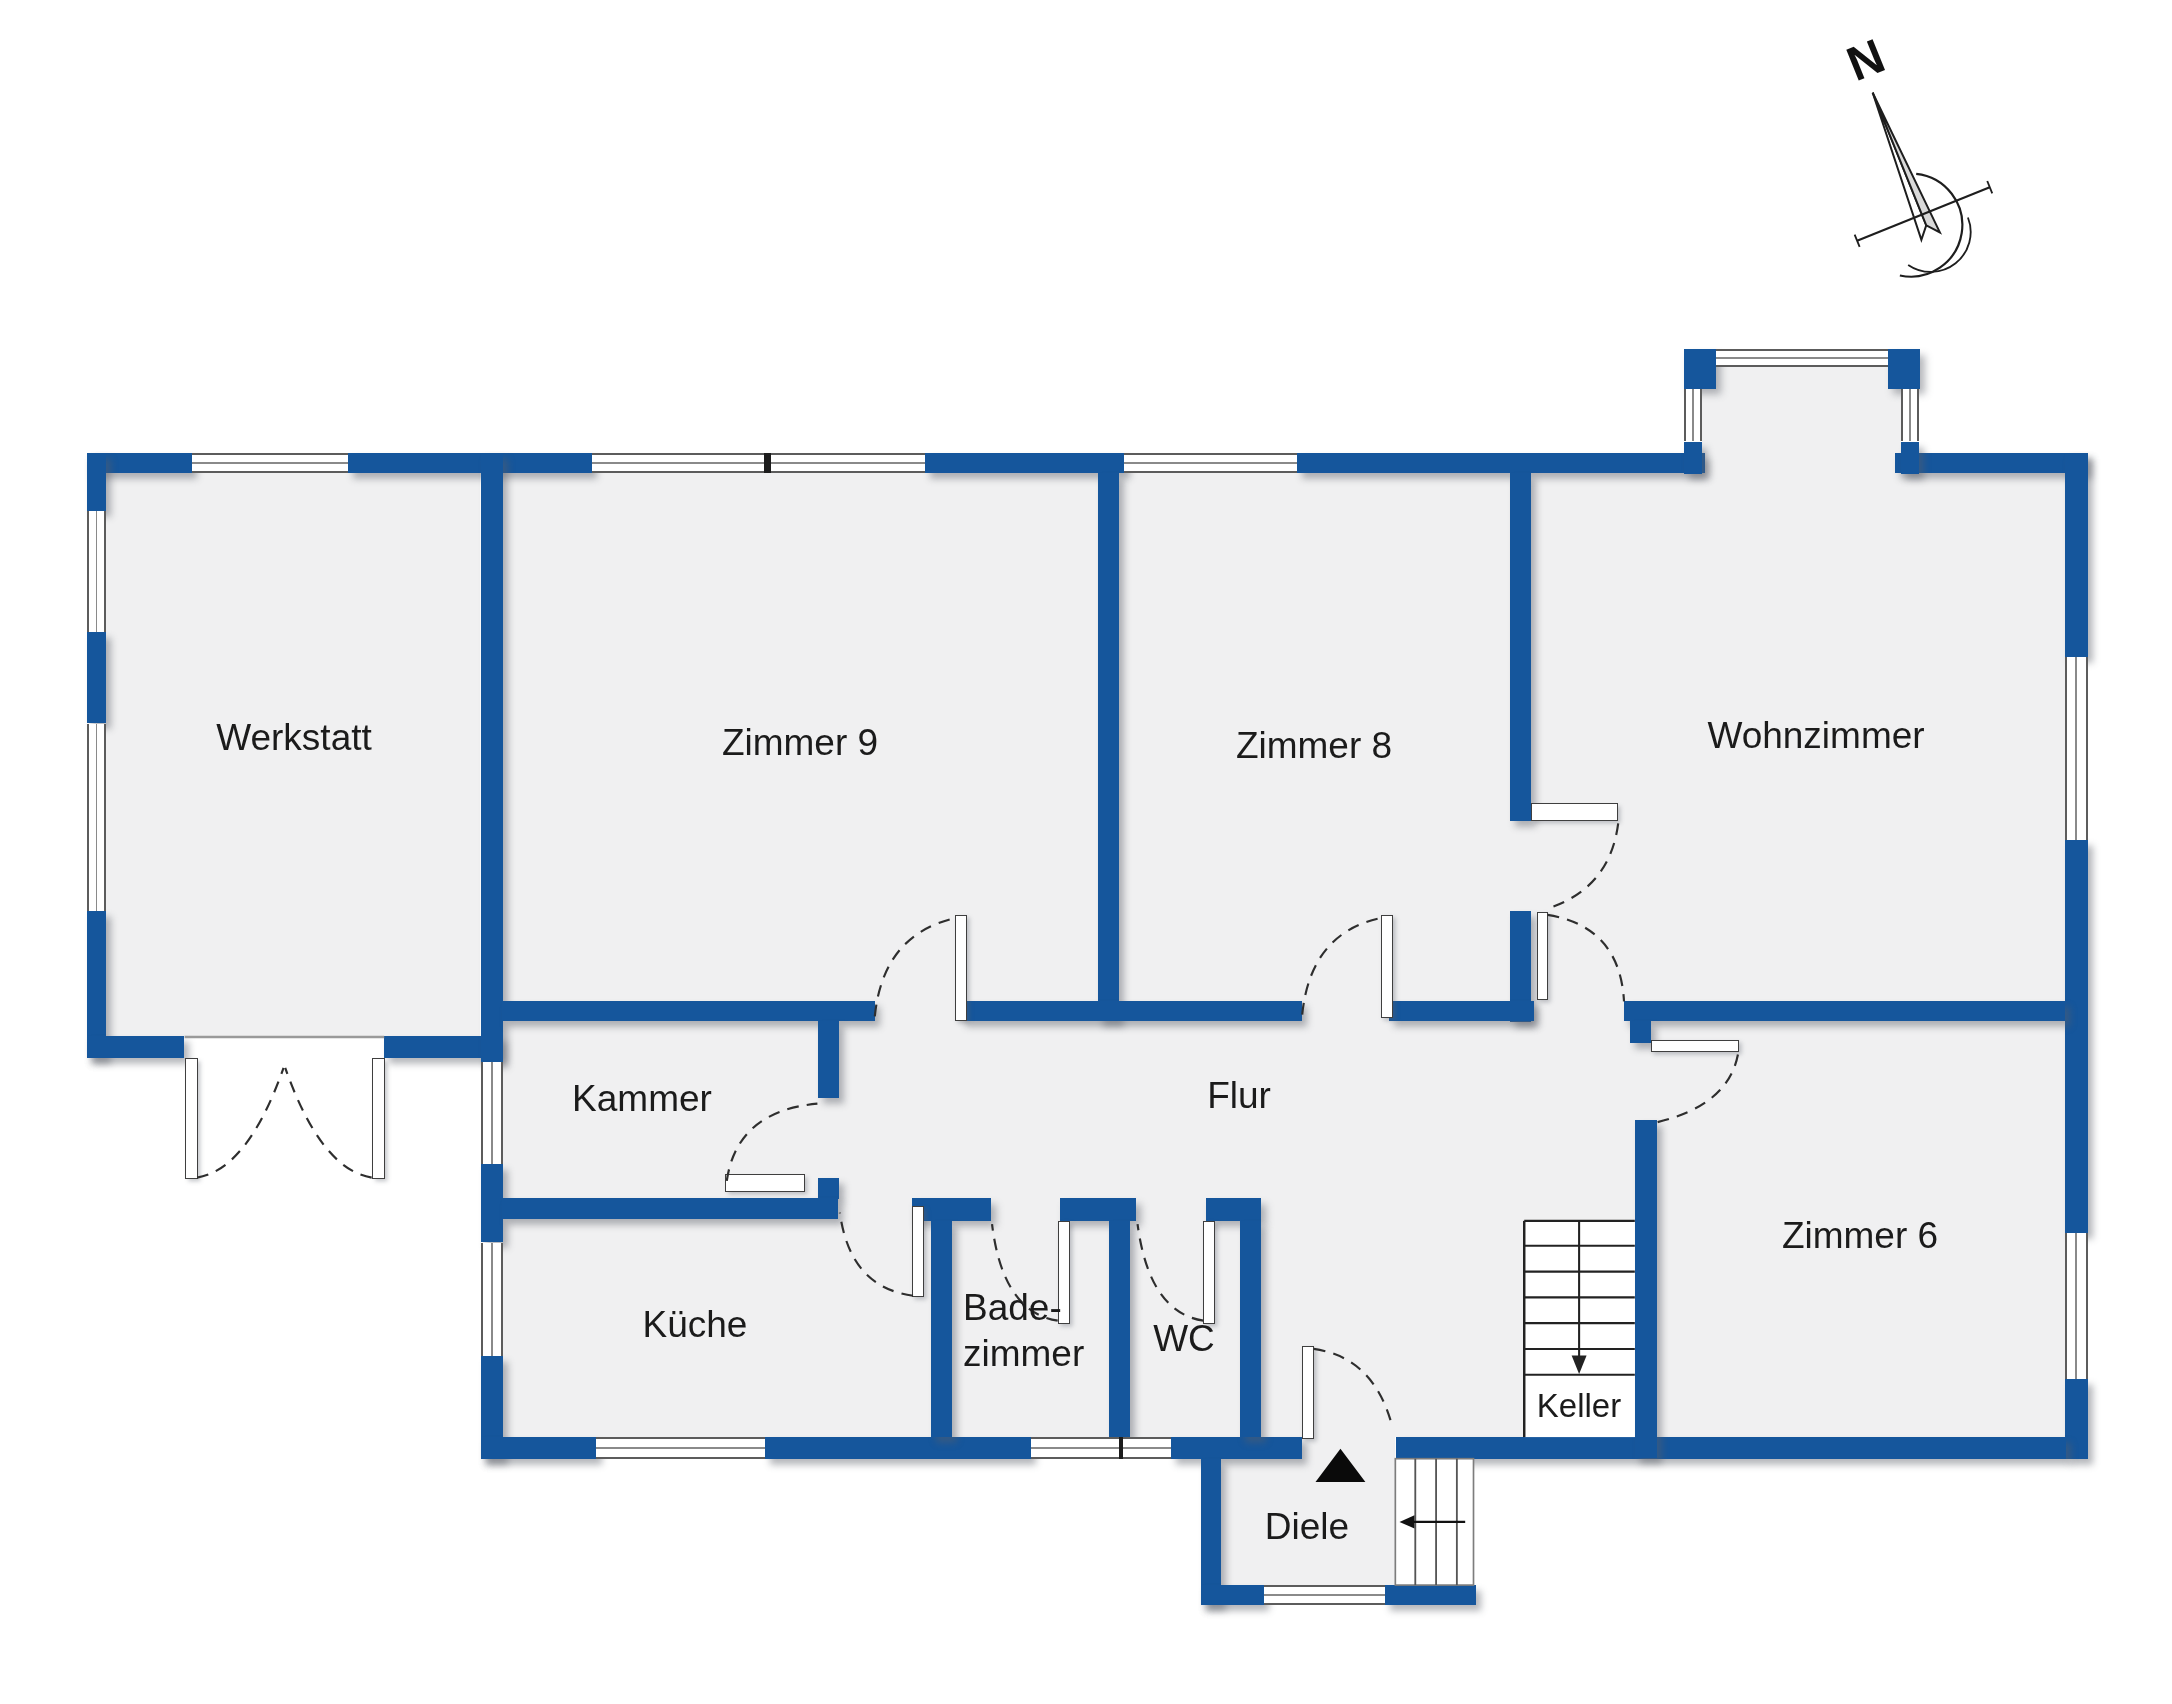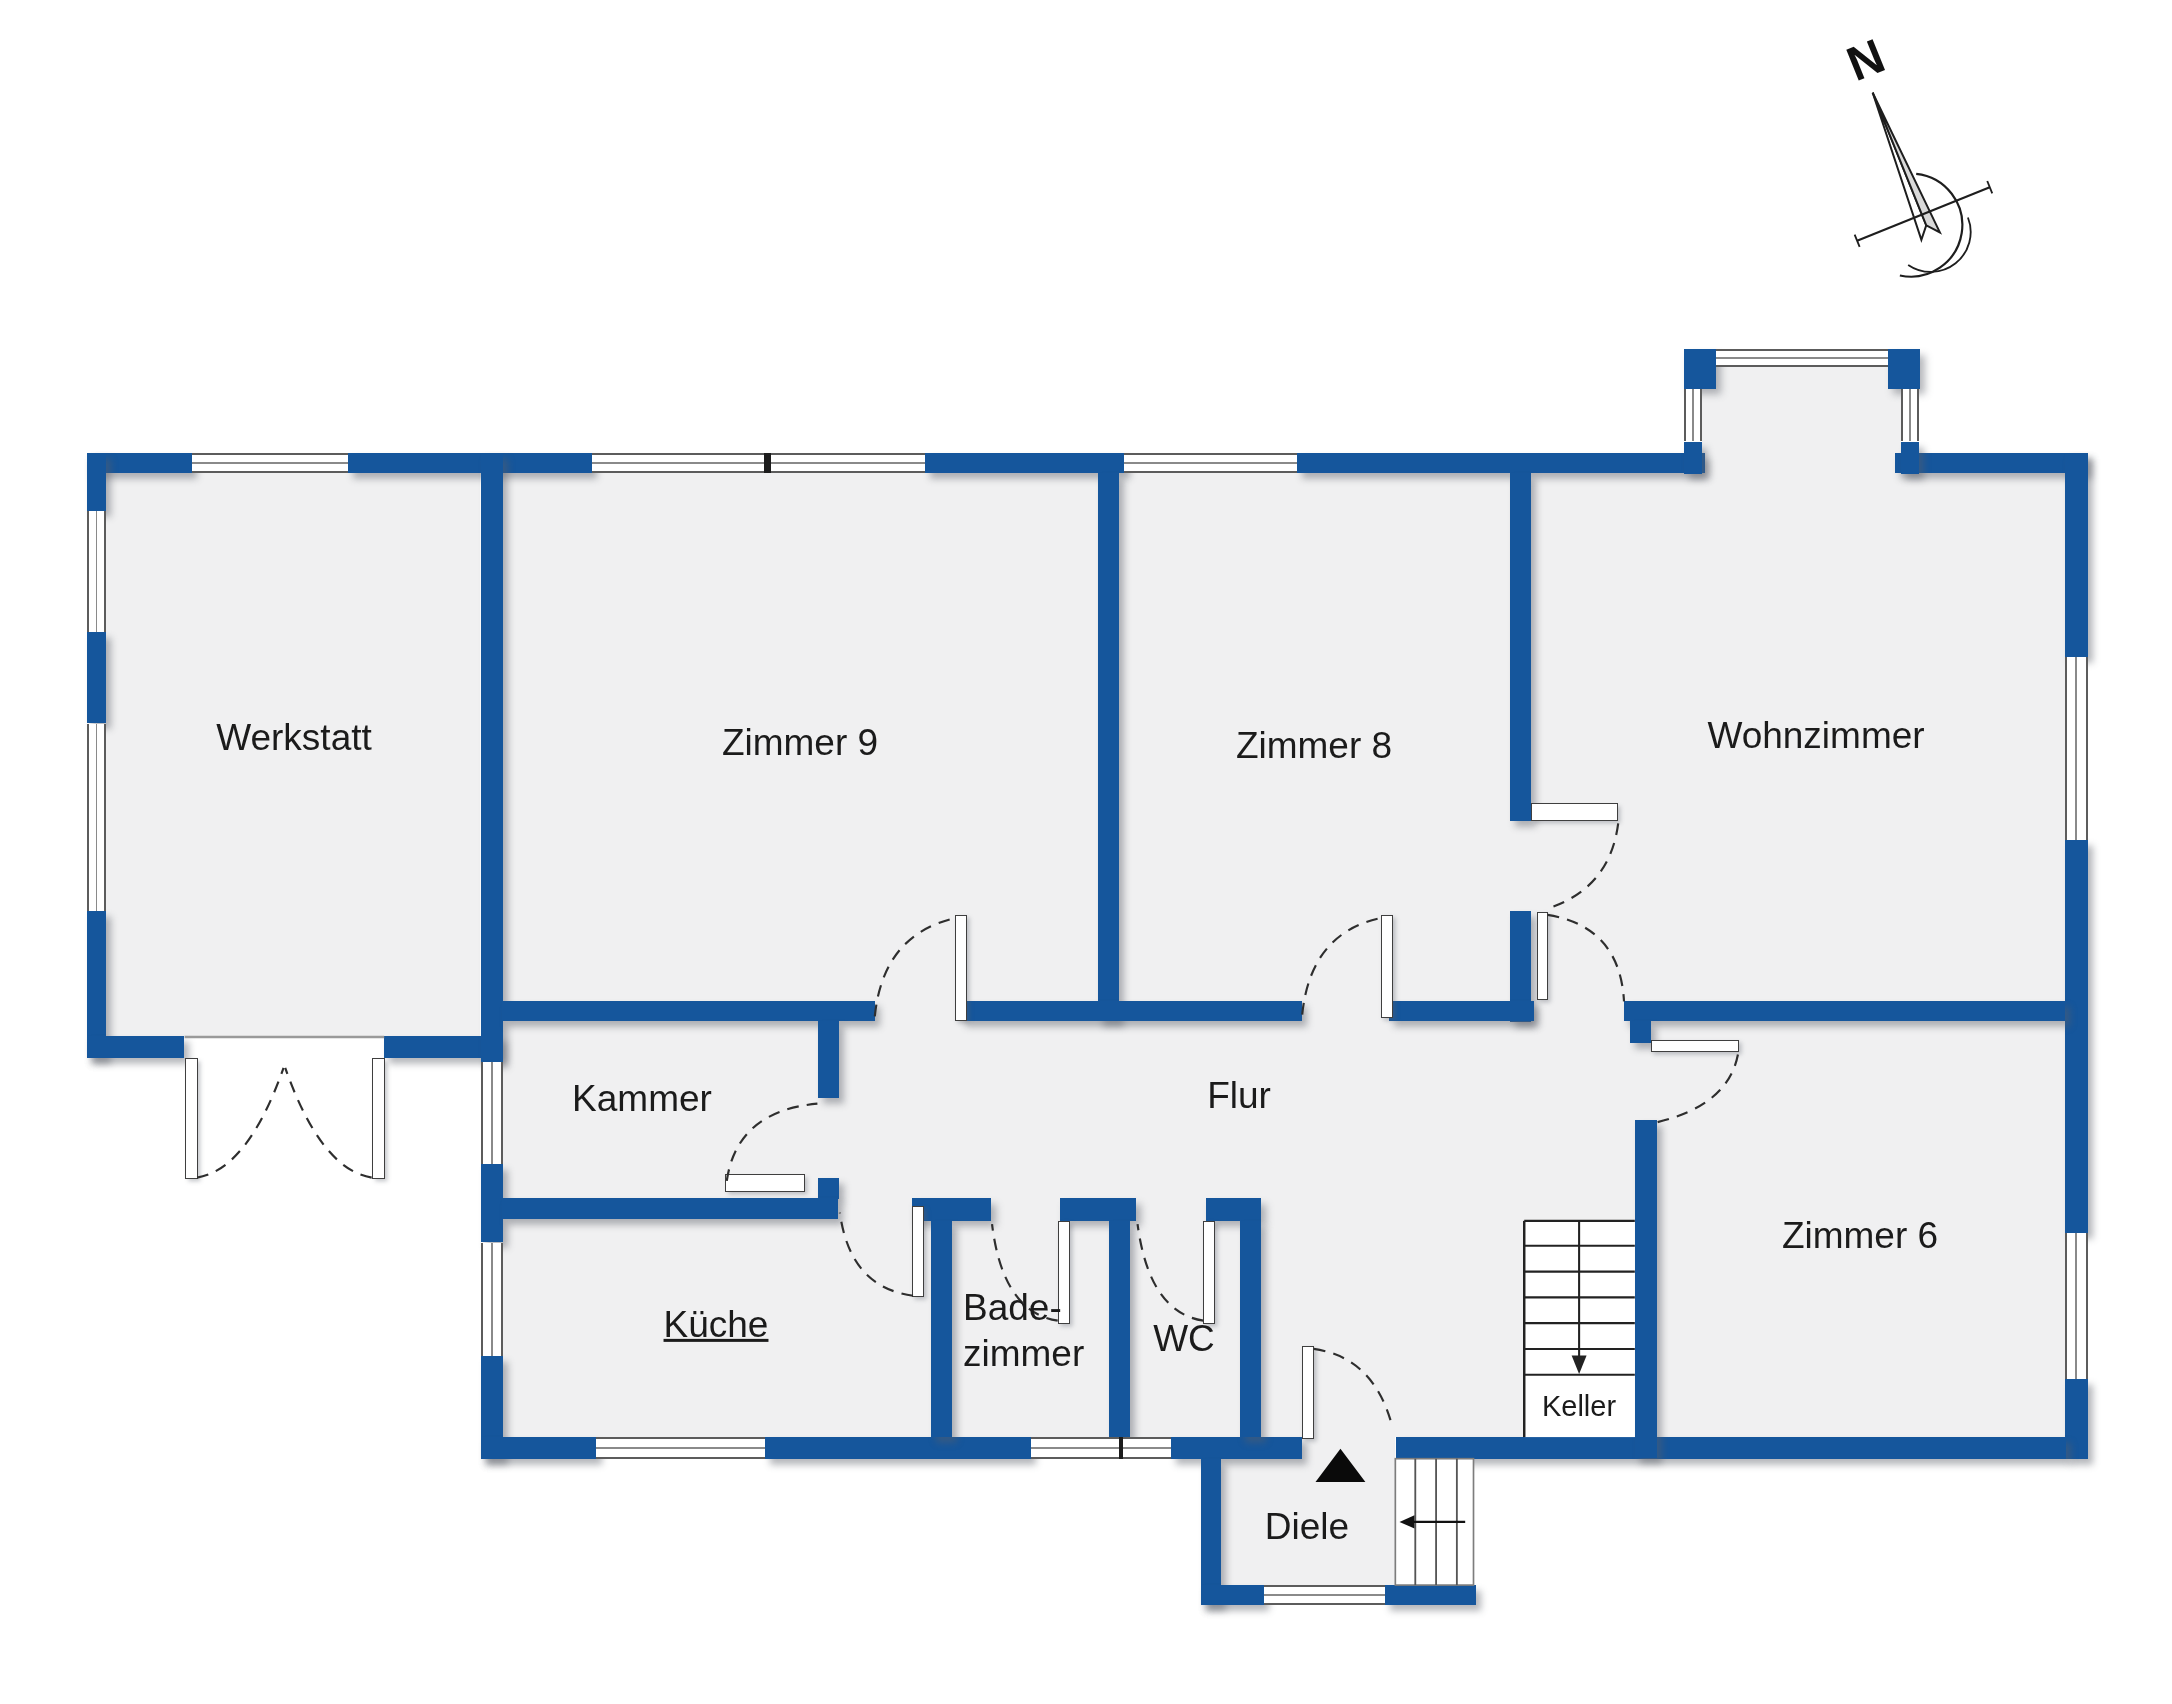--- a/index.html
+++ b/index.html
@@ -205,22 +205,22 @@
         <text x="-14" y="-148" font-family="Liberation Sans, sans-serif" font-size="58" font-weight="bold" fill="#111111">N</text>
       </g>
     </svg>
   <div id="labels">
       <div class="lbl center" style="left: 294px; top: 738px; font-size: 37px; text-align: center;">Werkstatt</div>
       <div class="lbl center" style="left: 800px; top: 743px; font-size: 37px;">Zimmer 9</div>
       <div class="lbl center" style="left: 1314px; top: 746px; font-size: 37px;">Zimmer 8</div>
       <div class="lbl center" style="left: 1816px; top: 736px; font-size: 37px;">Wohnzimmer</div>
       <div class="lbl center" style="left: 642px; top: 1099px; font-size: 37px;">Kammer</div>
       <div class="lbl center" style="left: 1239px; top: 1096px; font-size: 37px;">Flur</div>
-      <div class="lbl center" style="left: 716px; top: 1325px; font-size: 37px; text-decoration: underline;">Küche</div>
+      <div class="lbl center" style="left: 695px; top: 1325px; font-size: 37px;">Küche</div>
       <div class="lbl left" style="left: 963px; top: 1331px; font-size: 37px;">Bade-
 zimmer</div>
       <div class="lbl center" style="left: 1184px; top: 1339px; font-size: 37px;">WC</div>
       <div class="lbl center" style="left: 1860px; top: 1236px; font-size: 37px;">Zimmer 6</div>
-      <div class="lbl center" style="left: 1579px; top: 1406px; font-size: 29px;">Keller</div>
+      <div class="lbl center" style="left: 1579px; top: 1406px; font-size: 33px;">Keller</div>
       <div class="lbl center" style="left: 1307px; top: 1527px; font-size: 37px; text-align: center;">Diele</div>
     </div>
 </div>
 
 
 </body></html>

